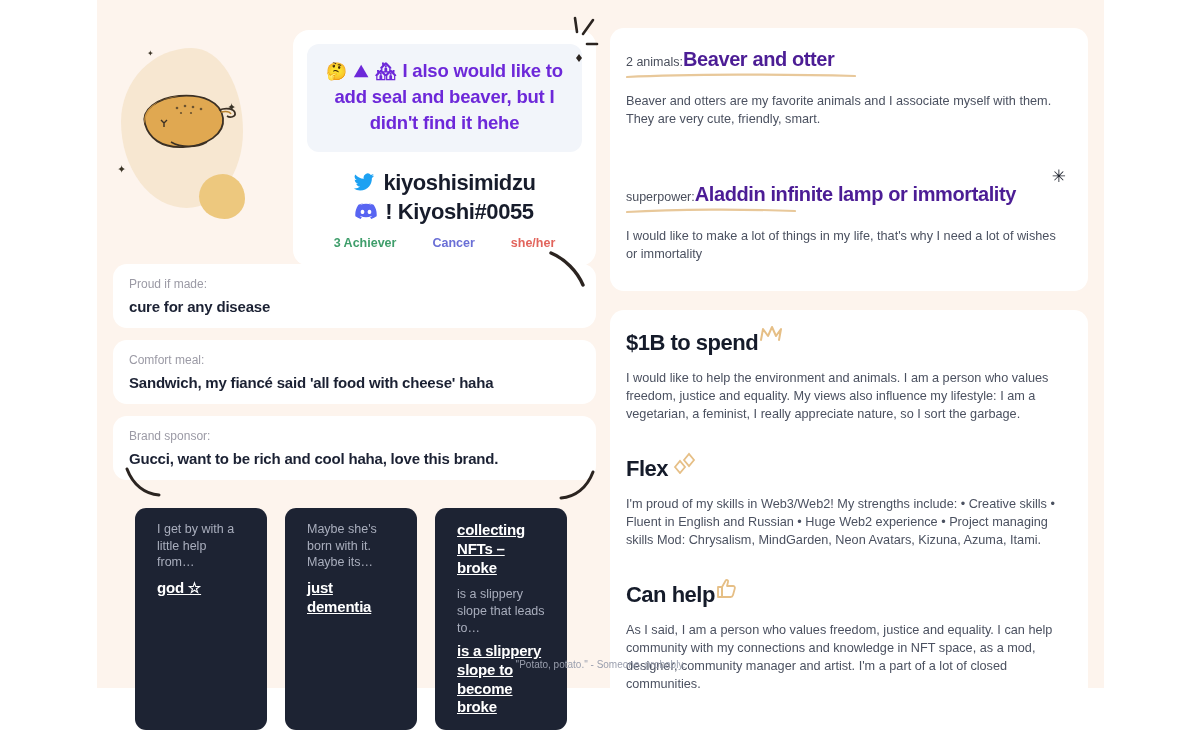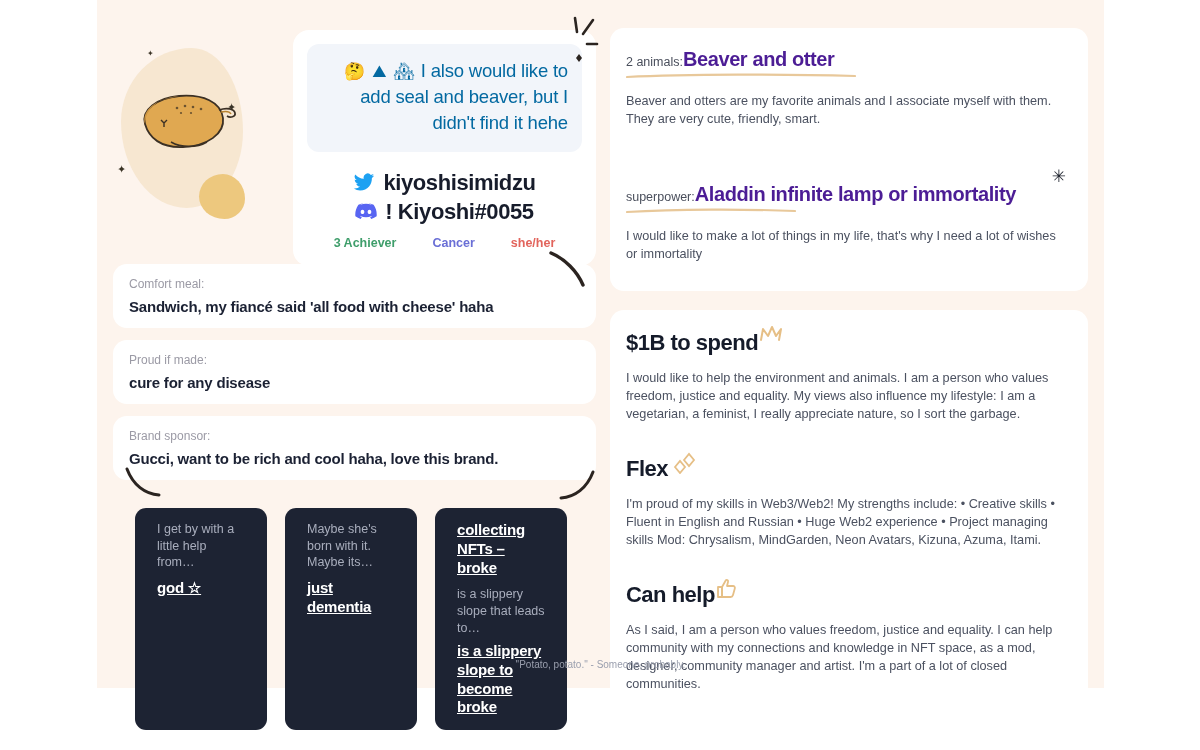--- a/index.html
+++ b/index.html
@@ -95,25 +95,25 @@
     border-radius: 16px;
     padding: 14px 14px 16px 14px;
     margin-top: 10px;
     margin-left: 10px;
     min-height: 212px;
   }
   .bubble {
     background: #f2f5fa;
     border-radius: 12px;
     padding: 14px 14px 16px 14px;
-    text-align: right;
-    font-weight: normal;
+    text-align: center;
+    font-weight: bold;
     font-size: 18.5px;
     line-height: 1.4;
-    color: #0369a1;
+    color: #6d28d9;
     letter-spacing: -0.2px;
   }
   .emoji { font-size: 17px; letter-spacing: 1px; }
 
   .handles { text-align: center; margin-top: 18px; }
   .handle-row {
     display: flex;
     align-items: center;
     justify-content: center;
     gap: 8px;
@@ -318,26 +318,26 @@
 
             <div class="badges">
               <span class="b-achiever">3 Achiever</span>
               <span class="b-sign">Cancer</span>
               <span class="b-pronoun">she/her</span>
             </div>
           </div>
         </div>
 
         <div class="card lcard">
+          <div class="lbl">Proud if made:</div>
+          <div class="val">cure for any disease</div>
+        </div>
+        <div class="card lcard">
           <div class="lbl">Comfort meal:</div>
           <div class="val">Sandwich, my fiancé said 'all food with cheese' haha</div>
-        </div>
-        <div class="card lcard">
-          <div class="lbl">Proud if made:</div>
-          <div class="val">cure for any disease</div>
         </div>
         <div class="card lcard">
           <div class="lbl">Brand sponsor:</div>
           <div class="val">Gucci, want to be rich and cool haha, love this brand.</div>
         </div>
 
         <div class="tiles">
           <div class="tile">
             <div class="q">I get by with a little help from…</div>
             <div class="a">god ☆</div>

